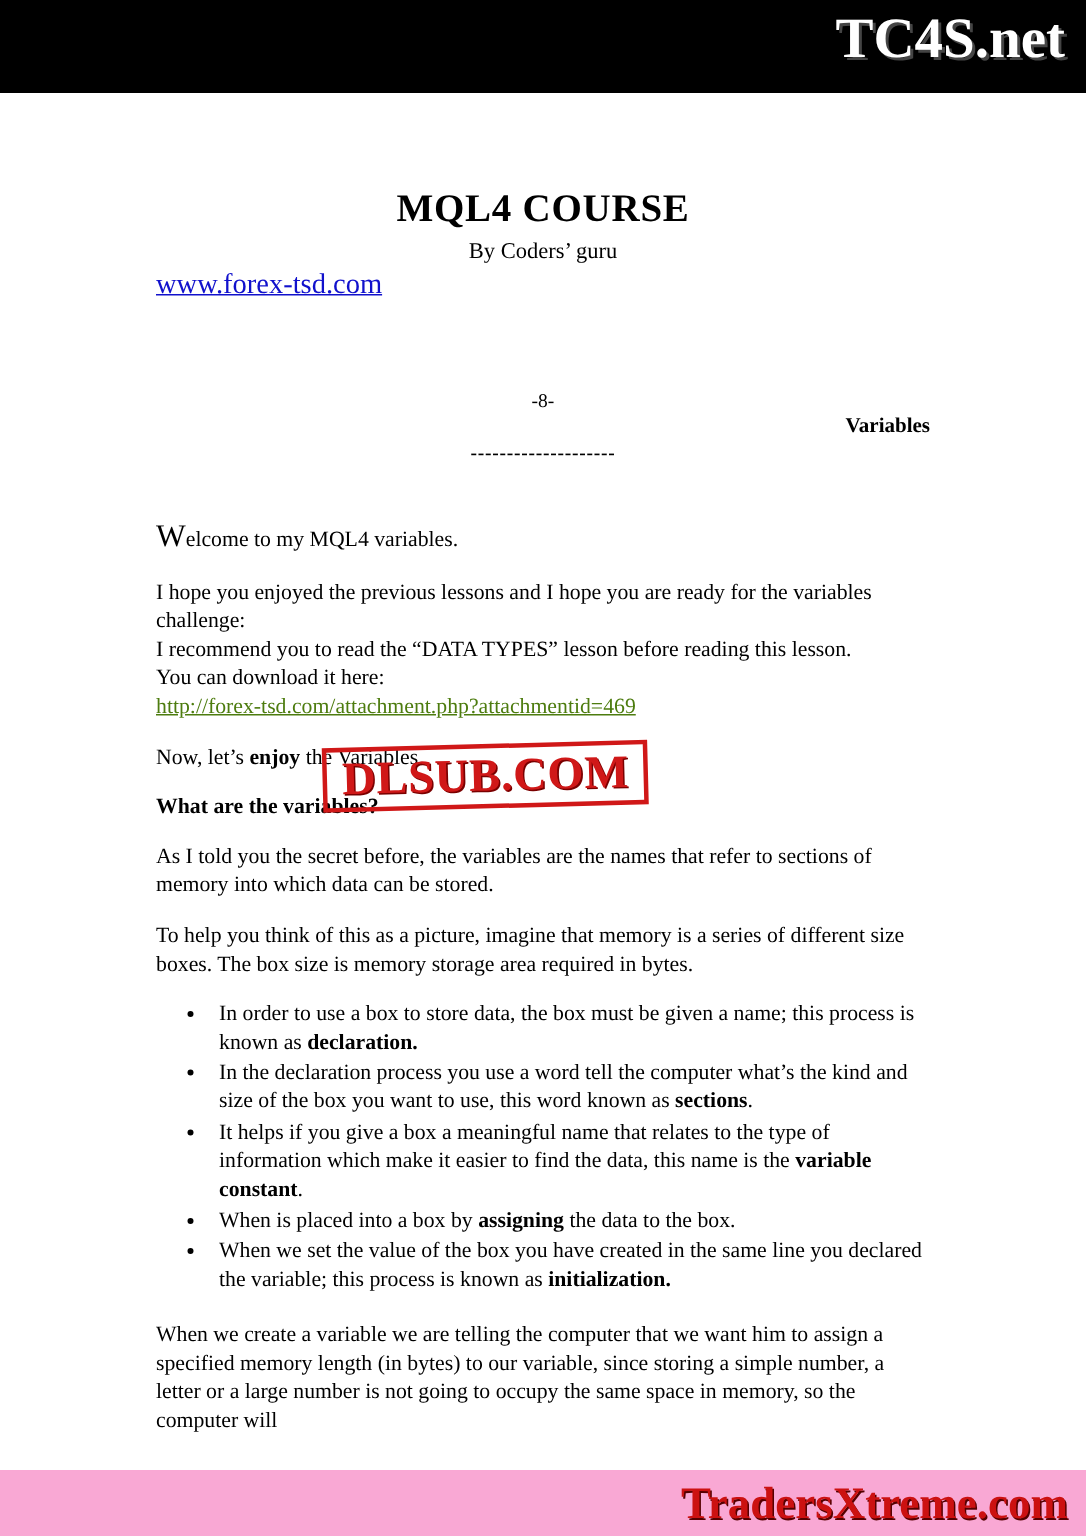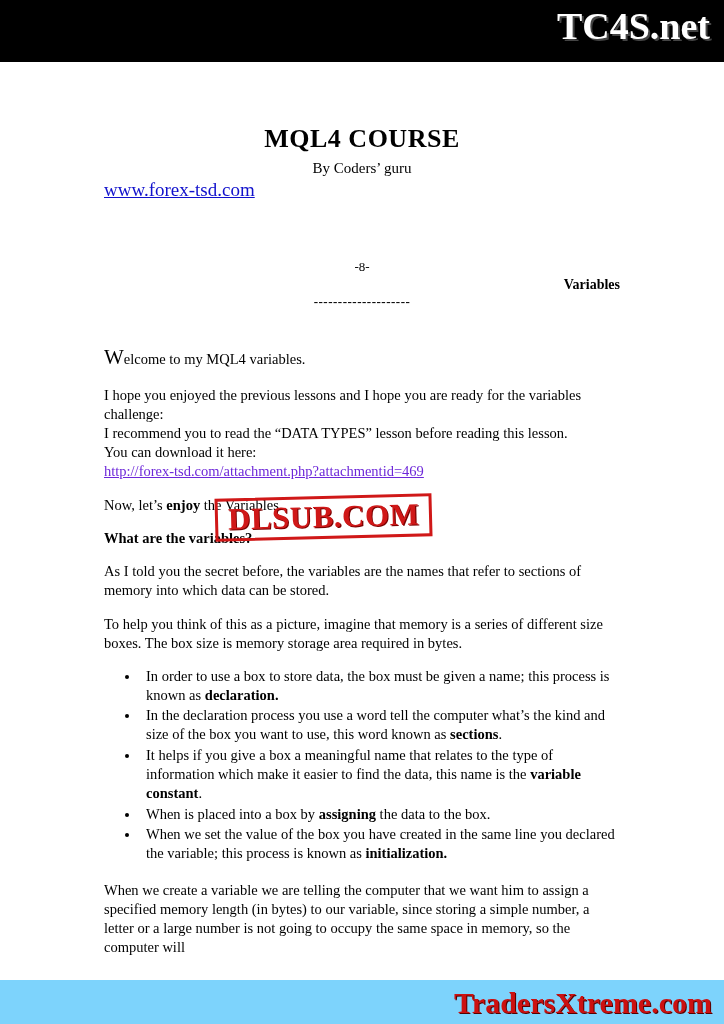--- a/index.html
+++ b/index.html
@@ -35,21 +35,21 @@
     color: #ffffff;
     letter-spacing: 0px;
     text-shadow: 2px 2px 0 #444444;
   }
   .wm-bottom {
     position: absolute;
     bottom: 0;
     left: 0;
     width: 724px;
     height: 44px;
-    background: #7dd3fc;
+    background: #f9a8d4;
   }
   .wm-bottom-text {
     position: absolute;
     right: 12px;
     bottom: 4px;
     font-family: "Liberation Serif", serif;
     font-weight: bold;
     font-size: 30px;
     color: #cc1111;
     text-shadow: 1px 1px 0 #550000;
@@ -116,21 +116,21 @@
     font-size: 14.5px;
     line-height: 1.3;
   }
   .dropcap {
     font-size: 21px;
   }
   .welcome {
     margin-top: 34px;
   }
   .link-inline {
-    color: #6d28d9;
+    color: #4d7c0f;
     text-decoration: underline;
     font-size: 14.5px;
   }
   .bold { font-weight: bold; }
 
   .subhead {
     margin-top: 16px;
     font-size: 14.5px;
     font-weight: bold;
   }

